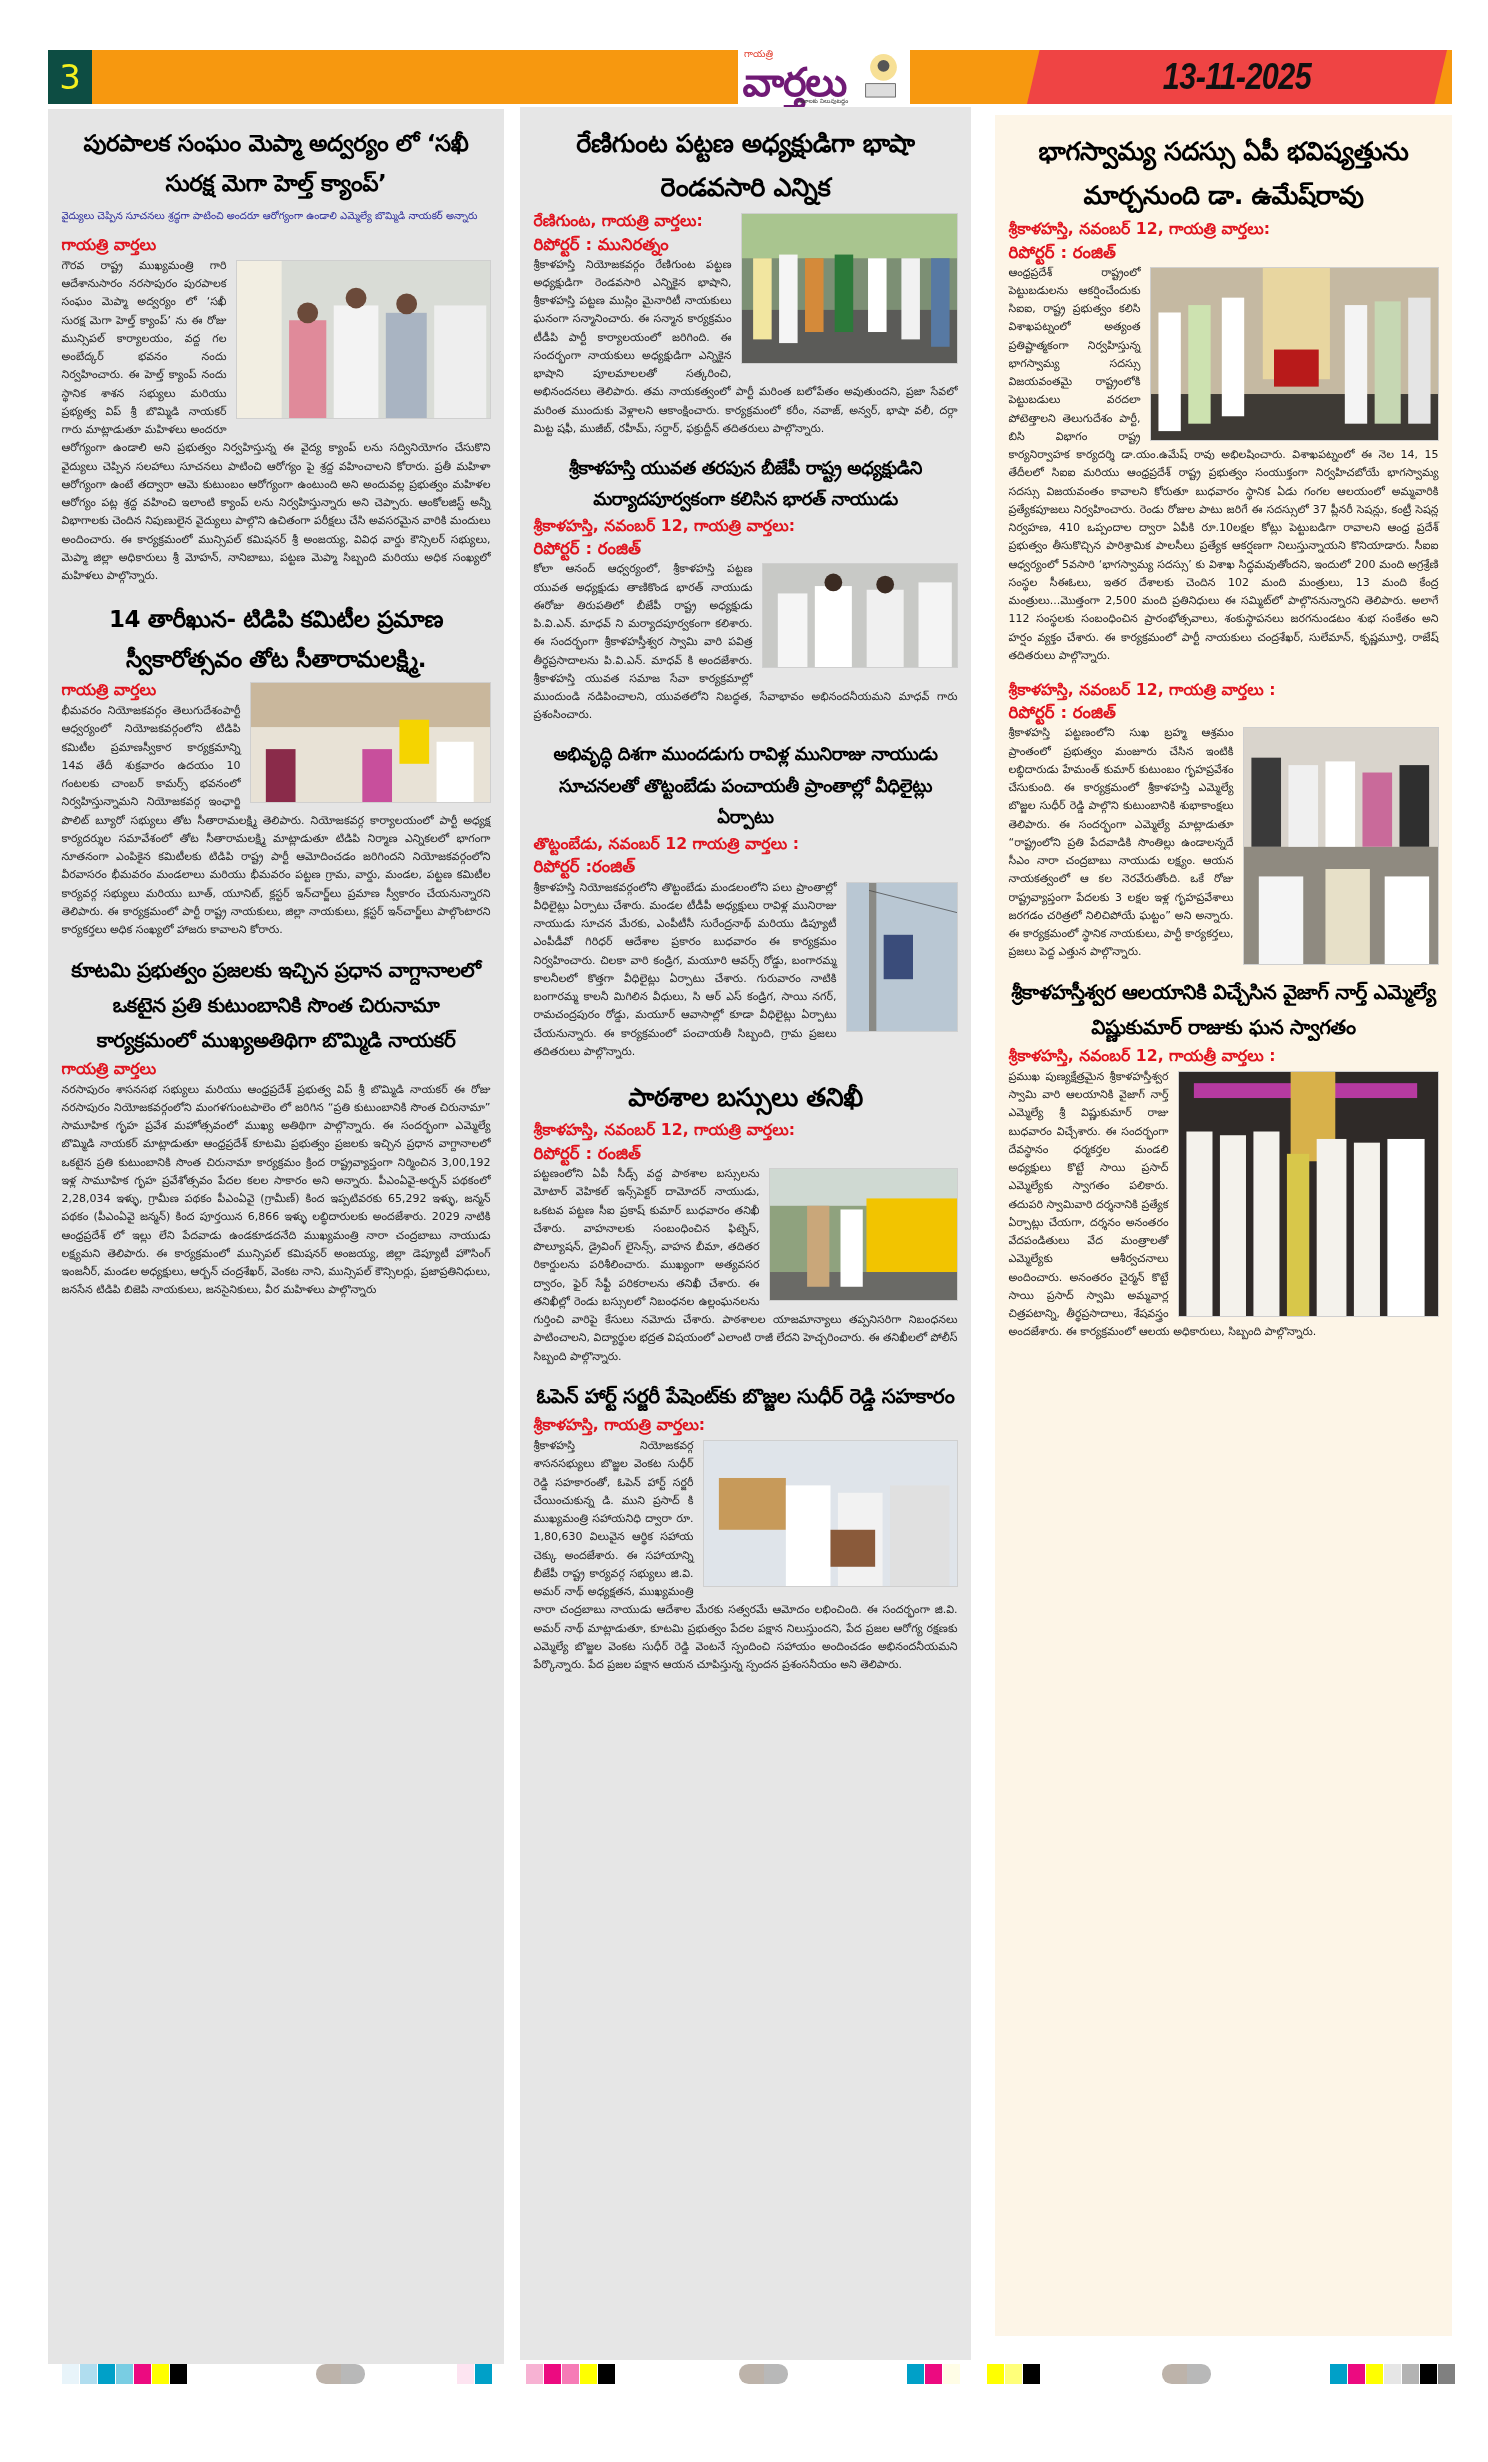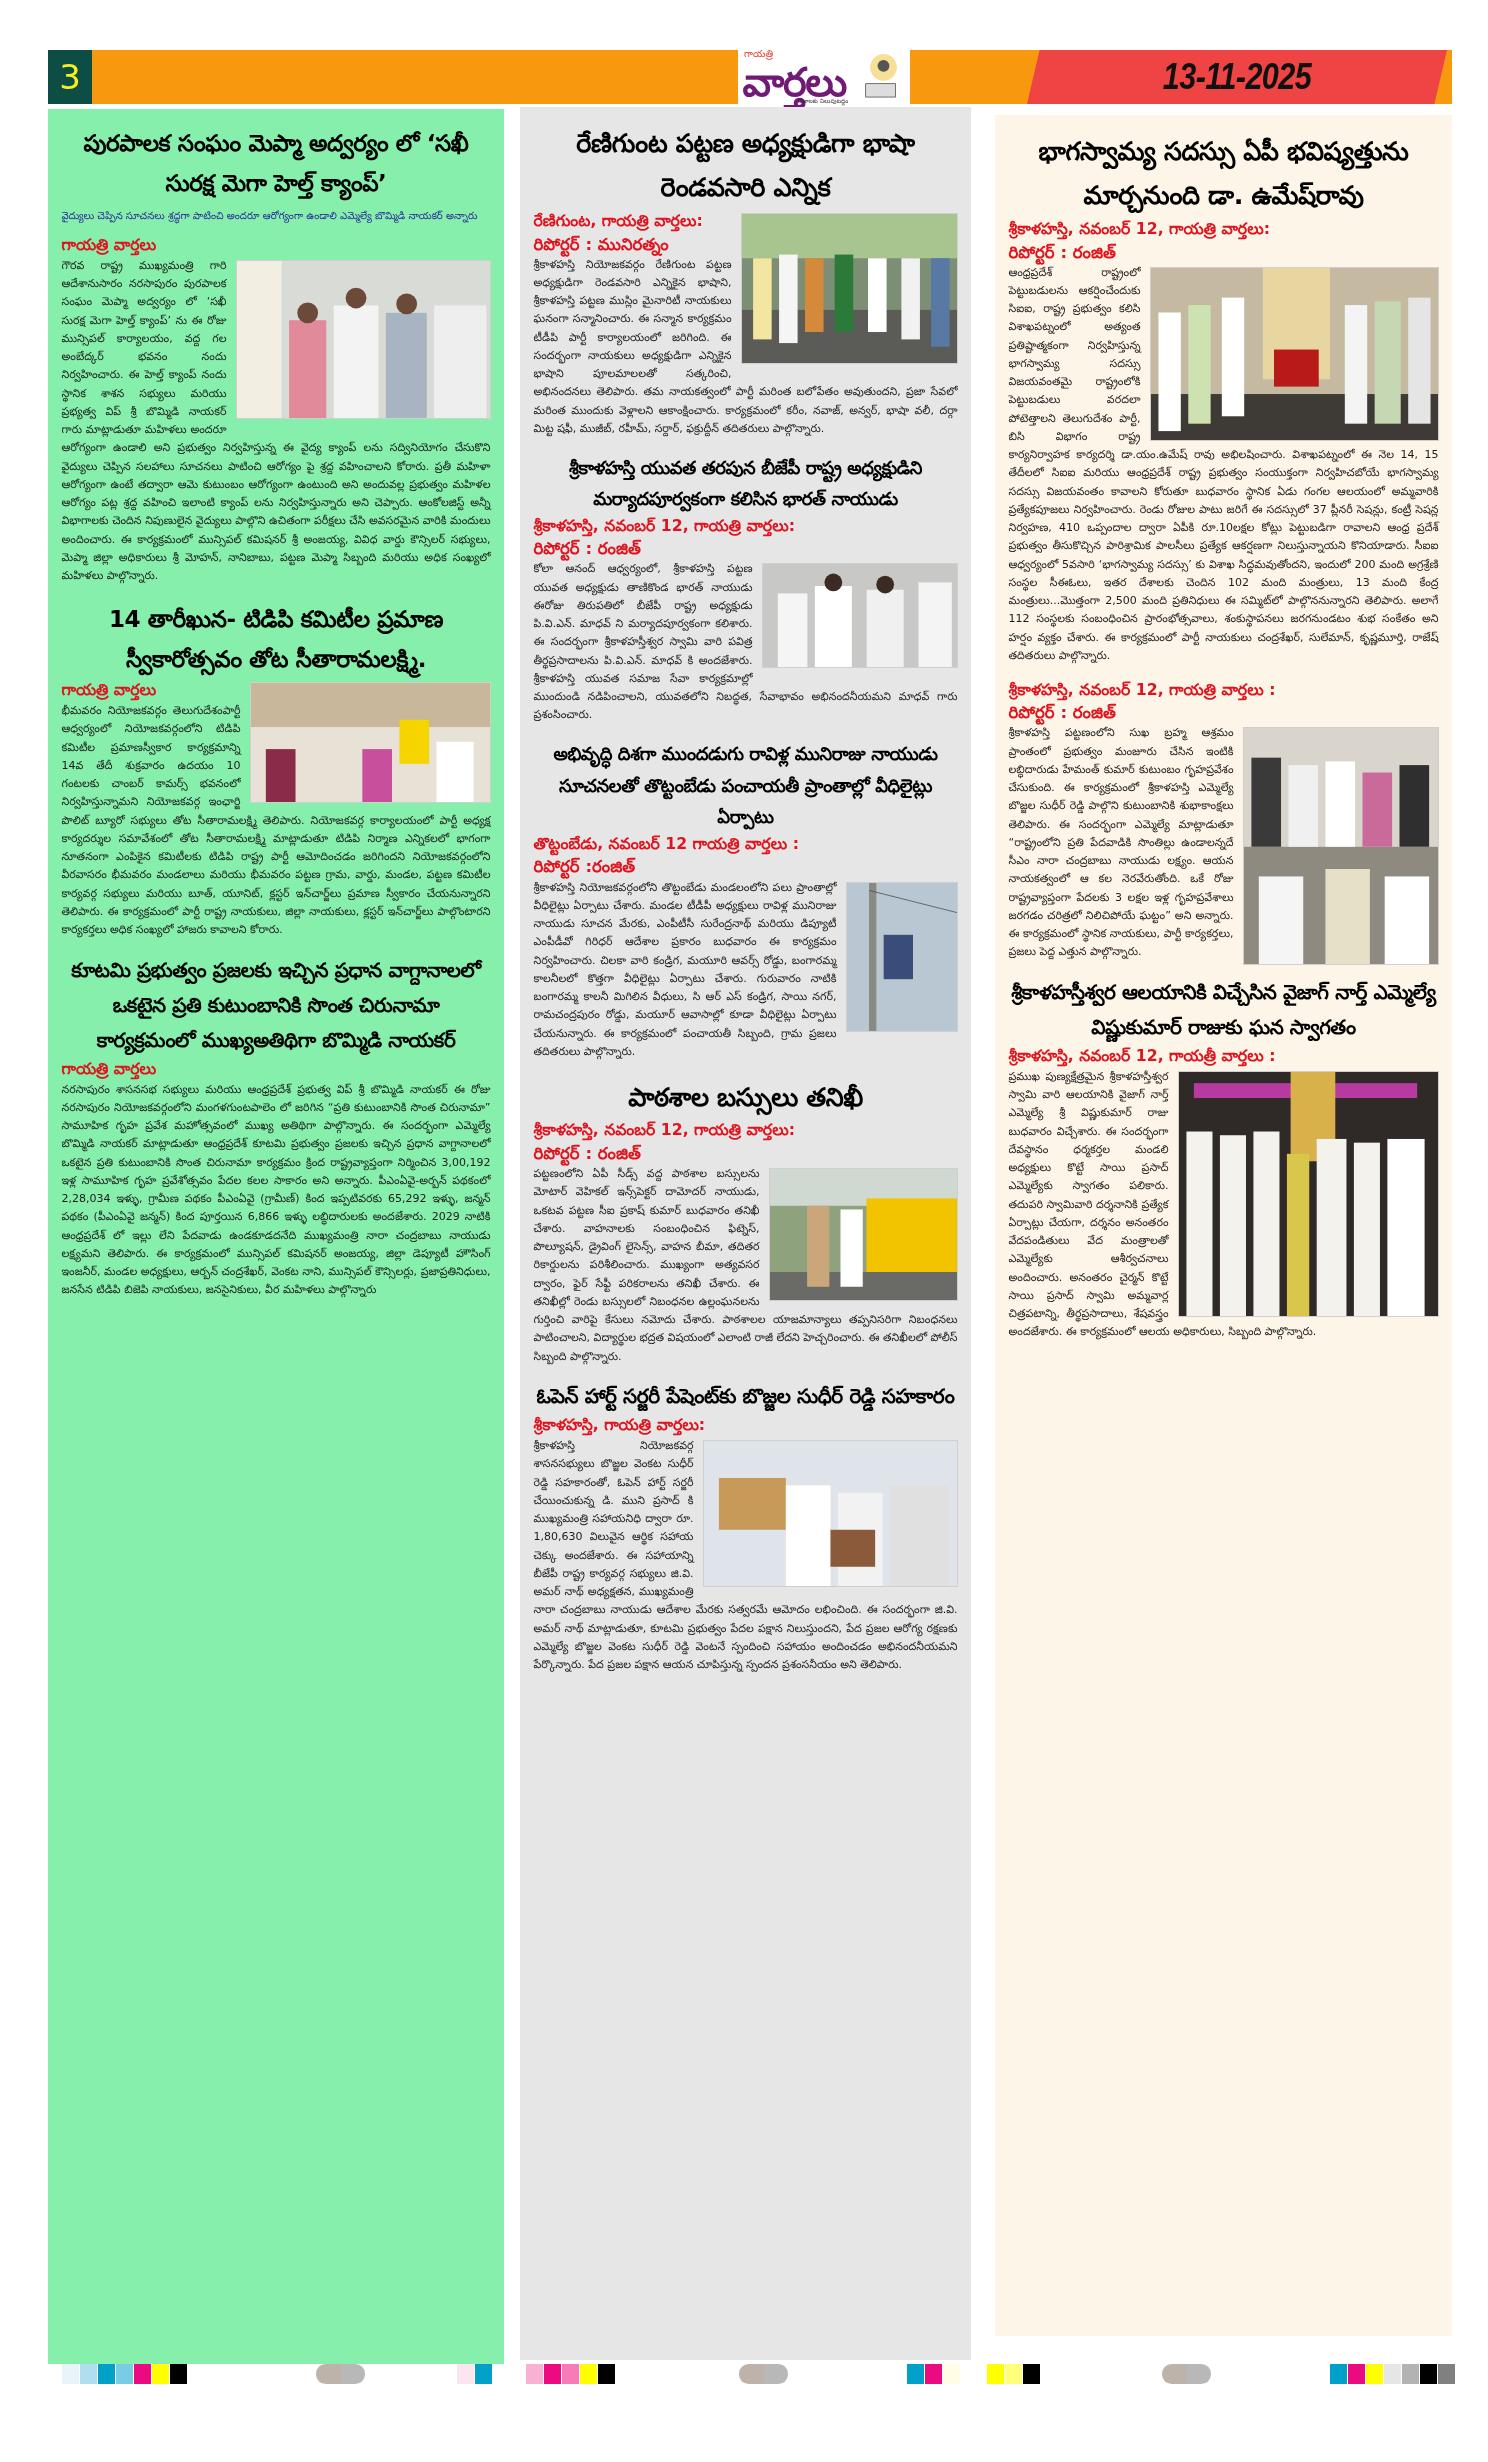--- a/index.html
+++ b/index.html
@@ -16,21 +16,21 @@
   .logo-main { font-family: "DejaVu Sans", sans-serif; font-weight: bold; font-size: 40px; color: #701a75; letter-spacing: -1.5px; margin-top: 20px; }
   .logo-fig { position: absolute; right: 4.5px; top: 4.5px; width: 45px; height: 52px; }
   .logo-tag { position: absolute; left: 60px; bottom: 1.5px; font-size: 6px; color: #333; }
   .date-box { position: absolute; left: 979px; top: 0; width: 420px; height: 54px; background: #ef4444;
               clip-path: polygon(3% 0, 100% 0, 97% 100%, 0 100%); font-style: italic; }
   .date-text { position: absolute; left: 0; right: 0; top: 0; line-height: 54px; text-align: center;
                font-family: "Liberation Sans", sans-serif; font-weight: bold; font-size: 36px; color: #111; letter-spacing: -0.7px; transform: scaleX(0.85); }
 
   
   .col { position: absolute; overflow: hidden; padding: 13.5px 13.5px 0 13.5px; }
-  .col-1 { left: 48px; top: 109px; width: 456px; height: 2255px; background: #86efac; }
+  .col-1 { left: 48px; top: 109px; width: 456px; height: 2255px; background: #e5e5e5; }
   .col-2 { left: 520px; top: 107px; width: 451px; height: 2253px; background: #e6e6e6; }
   .col-3 { left: 995px; top: 115px; width: 457px; height: 2221px; background: #fdf5e7; }
 
   .headline { font-family: "DejaVu Sans", sans-serif; font-weight: bold; color: #000; text-align: center;
               line-height: 1.75; letter-spacing: -0.4px; }
   .h-xl { font-size: 25.5px; }
   .h-lg { font-size: 23px; }
   .h-md { font-size: 20px; }
   .h-sm { font-size: 18px; }
   .subhead { color: #2a2a9a; text-align: left; font-size: 10px; line-height: 1.6; margin: 4.5px 0 10.5px; }

